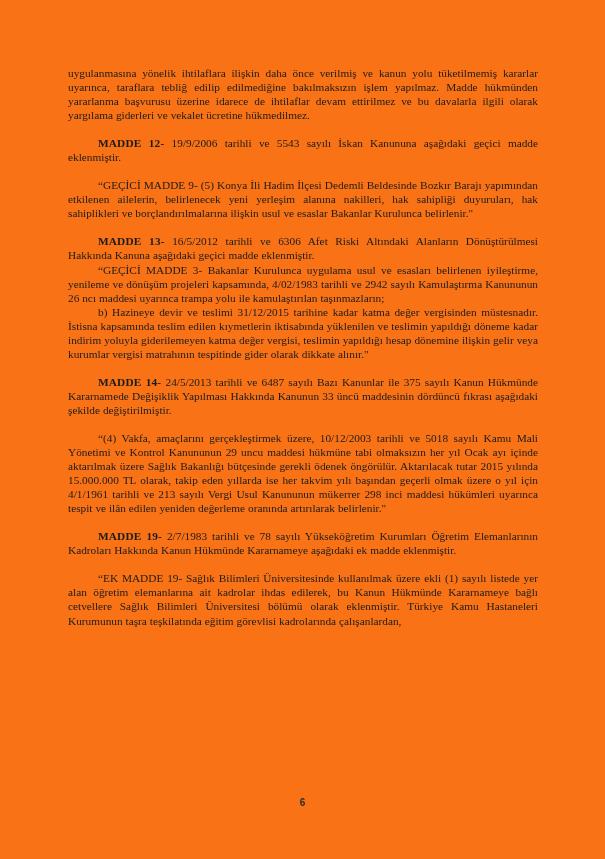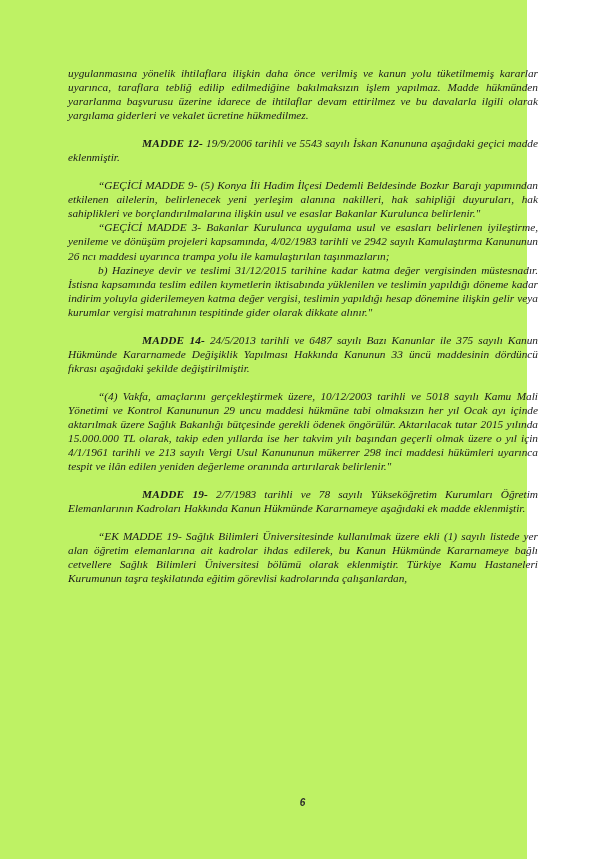--- a/index.html
+++ b/index.html
@@ -13,24 +13,23 @@
     height: 859px;
     position: relative;
     font-family: "Liberation Serif", "DejaVu Serif", serif;
     color: #1b1b1b;
     overflow: hidden;
   }
   .page {
     position: absolute;
     left: 0;
     top: 0;
-    width: 527px;
+    width: 605px;
     height: 859px;
-    background: #bef264;
-    font-style: italic;
+    background: #f97316;
   }
   .content {
     position: absolute;
     left: 68px;
     top: 66px;
     width: 470px;
   }
   p.para {
     margin: 0;
     font-size: 11.3px;
@@ -45,21 +44,20 @@
   }
   p.gap-sm {
     margin-top: 14px;
   }
   p.gap-none {
     margin-top: 0;
   }
   .hd {
     font-weight: bold;
     letter-spacing: 0.15px;
-    margin-left: 44px;
   }
   .pageno {
     position: absolute;
     left: 0;
     top: 797px;
     width: 605px;
     text-align: center;
     font-family: "Liberation Sans", "DejaVu Sans", sans-serif;
     font-size: 10px;
     font-weight: bold;
@@ -69,20 +67,21 @@
 </head>
 <body>
 
 <div class="page">
 
   <div class="content">
 
   <p class="para gap-none"><span>uygulanmasına yönelik ihtilaflara ilişkin daha önce verilmiş ve kanun yolu tüketilmemiş kararlar uyarınca, taraflara tebliğ edilip edilmediğine bakılmaksızın işlem yapılmaz. Madde hükmünden yararlanma başvurusu üzerine idarece de ihtilaflar devam ettirilmez ve bu davalarla ilgili olarak yargılama giderleri ve vekalet ücretine hükmedilmez.</span></p>
       <p class="para indent gap-sm"><span class="hd">MADDE 12-</span><span> 19/9/2006 tarihli ve 5543 sayılı İskan Kanununa aşağıdaki geçici madde eklenmiştir.</span></p>
       <p class="para indent gap-sm"><span>“GEÇİCİ MADDE 9- (5) Konya İli Hadim İlçesi Dedemli Beldesinde Bozkır Barajı yapımından etkilenen ailelerin, belirlenecek yeni yerleşim alanına nakilleri, hak sahipliği duyuruları, hak sahiplikleri ve borçlandırılmalarına ilişkin usul ve esaslar Bakanlar Kurulunca belirlenir."</span></p>
+      <p class="para indent gap-sm"><span class="hd">MADDE 13-</span><span> 16/5/2012 tarihli ve 6306 Afet Riski Altındaki Alanların Dönüştürülmesi Hakkında Kanuna aşağıdaki geçici madde eklenmiştir.</span></p>
       <p class="para indent gap-none"><span>“GEÇİCİ MADDE 3- Bakanlar Kurulunca uygulama usul ve esasları belirlenen iyileştirme, yenileme ve dönüşüm projeleri kapsamında, 4/02/1983 tarihli ve 2942 sayılı Kamulaştırma Kanununun 26 ncı maddesi uyarınca trampa yolu ile kamulaştırılan taşınmazların;</span></p>
       <p class="para indent gap-none"><span>b) Hazineye devir ve teslimi 31/12/2015 tarihine kadar katma değer vergisinden müstesnadır. İstisna kapsamında teslim edilen kıymetlerin iktisabında yüklenilen ve teslimin yapıldığı döneme kadar indirim yoluyla giderilemeyen katma değer vergisi, teslimin yapıldığı hesap dönemine ilişkin gelir veya kurumlar vergisi matrahının tespitinde gider olarak dikkate alınır."</span></p>
       <p class="para indent gap-sm"><span class="hd">MADDE 14-</span><span> 24/5/2013 tarihli ve 6487 sayılı Bazı Kanunlar ile 375 sayılı Kanun Hükmünde Kararnamede Değişiklik Yapılması Hakkında Kanunun 33 üncü maddesinin dördüncü fıkrası aşağıdaki şekilde değiştirilmiştir.</span></p>
       <p class="para indent gap-sm"><span>“(4) Vakfa, amaçlarını gerçekleştirmek üzere, 10/12/2003 tarihli ve 5018 sayılı Kamu Mali Yönetimi ve Kontrol Kanununun 29 uncu maddesi hükmüne tabi olmaksızın her yıl Ocak ayı içinde aktarılmak üzere Sağlık Bakanlığı bütçesinde gerekli ödenek öngörülür. Aktarılacak tutar 2015 yılında 15.000.000 TL olarak, takip eden yıllarda ise her takvim yılı başından geçerli olmak üzere o yıl için 4/1/1961 tarihli ve 213 sayılı Vergi Usul Kanununun mükerrer 298 inci maddesi hükümleri uyarınca tespit ve ilân edilen yeniden değerleme oranında artırılarak belirlenir."</span></p>
       <p class="para indent gap-sm"><span class="hd">MADDE 19-</span><span> 2/7/1983 tarihli ve 78 sayılı Yükseköğretim Kurumları Öğretim Elemanlarının Kadroları Hakkında Kanun Hükmünde Kararnameye aşağıdaki ek madde eklenmiştir.</span></p>
       <p class="para indent gap-sm"><span>“EK MADDE 19- Sağlık Bilimleri Üniversitesinde kullanılmak üzere ekli (1) sayılı listede yer alan öğretim elemanlarına ait kadrolar ihdas edilerek, bu Kanun Hükmünde Kararnameye bağlı cetvellere Sağlık Bilimleri Üniversitesi bölümü olarak eklenmiştir. Türkiye Kamu Hastaneleri Kurumunun taşra teşkilatında eğitim görevlisi kadrolarında çalışanlardan,</span></p>
     </div>
 
   <div class="pageno">6</div>
 

